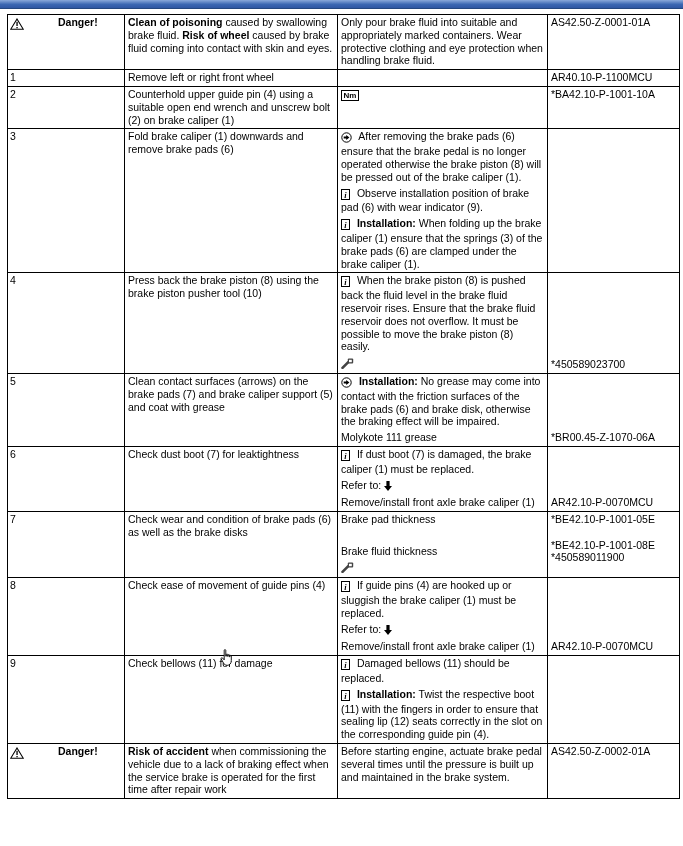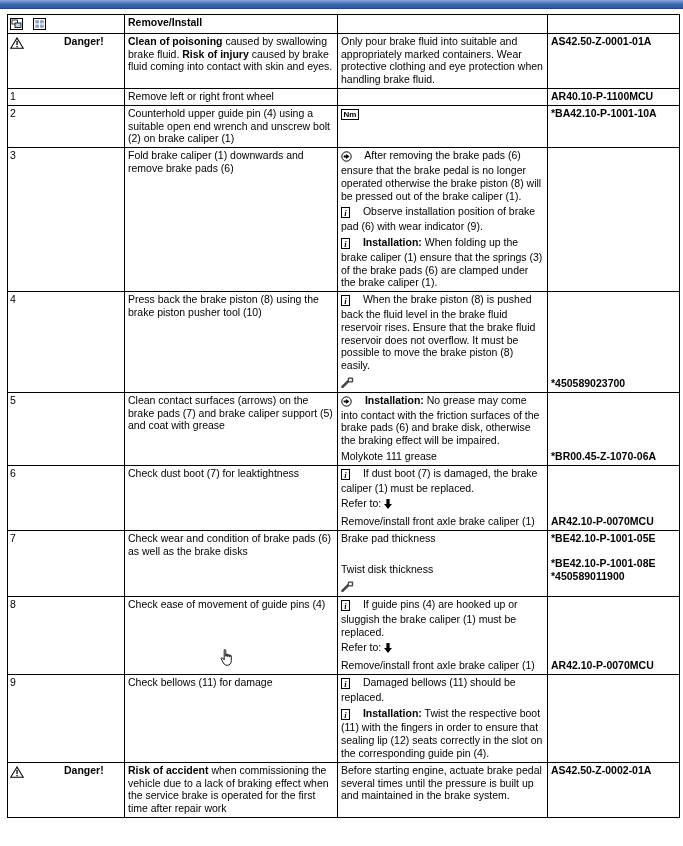--- a/index.html
+++ b/index.html
@@ -20,65 +20,47 @@
     width: 672px; margin: 5px 4px 0 7px;
   }
   .proc td {
     border: 1px solid #000; vertical-align: top;
     padding: 1px 3px 2px 3px;
   }
   .proc td.col-marker { padding-left: 2px; }
   .proc td.bottom { vertical-align: bottom; }
   .para { margin: 0 0 3px 0; }
   .para:last-child { margin-bottom: 0; }
-  .icon { display: inline-block; vertical-align: -2px; margin-right: 10px; }
+  .icon { display: inline-block; vertical-align: -2px; margin-right: 4px; }
   .icon svg { display: inline-block; vertical-align: top; }
   .marker-label { font-weight: bold; margin-left: 18px; padding-left: 12px; }
-  .ref-line { white-space: nowrap; font-weight: bold; }
+  .ref-line { white-space: nowrap; }
   .cursor { position: absolute; left: 219px; top: 649px; z-index: 9; }
 </style>
 </head>
 <body>
 
 <div class="titlebar"></div>
 
 <table class="proc">
   <colgroup>
     <col style="width:117px">
     <col style="width:213px">
     <col style="width:210px">
     <col style="width:132px">
   </colgroup>
   <tbody id="tbody">
       <tr>
-        <td class="col-marker"><span class="icon"><svg width="13" height="12" viewBox="0 0 13 12">
-              <rect x="0.5" y="0.5" width="12" height="11" fill="#fff" stroke="#000"></rect>
-              <rect x="2" y="2" width="5.5" height="4" fill="#fff" stroke="#000" stroke-width="0.8"></rect>
-              <rect x="5" y="5" width="6" height="4.5" fill="#c2cde2" stroke="#000" stroke-width="0.8"></rect>
-            </svg></span><span class="icon"><svg width="13" height="12" viewBox="0 0 13 12">
-              <rect x="0.5" y="0.5" width="12" height="11" fill="#fff" stroke="#000"></rect>
-              <rect x="2.2" y="2.2" width="3.8" height="3.2" fill="#91a4c9"></rect>
-              <rect x="7" y="2.2" width="3.8" height="3.2" fill="#91a4c9"></rect>
-              <rect x="2.2" y="6.6" width="3.8" height="3.2" fill="#91a4c9"></rect>
-              <rect x="7" y="6.6" width="3.8" height="3.2" fill="#91a4c9"></rect>
-            </svg></span></td>
-        <td>
-          <div class="para"><b>Remove/Install</b></div>
-        </td>
-        <td></td>
-        <td></td>
-      </tr>
-      <tr>
         <td class="col-marker"><span class="icon"><svg width="14" height="12" viewBox="0 0 14 12">
               <polygon points="7,1 13.3,11.3 0.7,11.3" fill="none" stroke="#000" stroke-width="1.1"></polygon>
               <rect x="6.4" y="3.8" width="1.3" height="4.2" fill="#000"></rect>
               <rect x="6.4" y="9" width="1.3" height="1.3" fill="#000"></rect>
             </svg></span><b class="marker-label">Danger!</b></td>
         <td>
-          <div class="para"><b>Clean of poisoning</b><span> caused by swallowing brake fluid. </span><b>Risk of injury</b><span> caused by brake fluid coming into contact with skin and eyes.</span></div>
+          <div class="para"><b>Clean of poisoning</b><span> caused by swallowing brake fluid. </span><b>Risk of wheel</b><span> caused by brake fluid coming into contact with skin and eyes.</span></div>
         </td>
         <td>
           <div class="para"><span>Only pour brake fluid into suitable and appropriately marked containers. Wear protective clothing and eye protection when handling brake fluid.</span></div>
         </td>
         <td>
           <div class="ref-line">AS42.50-Z-0001-01A</div>
         </td>
       </tr>
       <tr>
         <td class="col-marker"><span>1</span></td>
@@ -182,21 +164,21 @@
         </td>
       </tr>
       <tr>
         <td class="col-marker"><span>7</span></td>
         <td>
           <div class="para"><span>Check wear and condition of brake pads (6) as well as the brake disks</span></div>
         </td>
         <td>
           <div class="para"><span>Brake pad thickness</span></div>
           <div class="para">&nbsp;</div>
-          <div class="para"><span>Twist disk thickness</span></div>
+          <div class="para"><span>Brake fluid thickness</span></div>
           <div class="para"><span class="icon"><svg width="13" height="11" viewBox="0 0 13 11">
                 <path d="M1.5,9.8 L7.5,3.8" stroke="#444" stroke-width="2.6" stroke-linecap="round"></path>
                 <rect x="6.8" y="0.6" width="5.4" height="5" rx="1" fill="#444"></rect>
                 <rect x="8" y="1.8" width="2.8" height="2.4" fill="#fff"></rect>
               </svg></span></div>
         </td>
         <td>
           <div class="ref-line">*BE42.10-P-1001-05E</div>
           <div class="ref-line">&nbsp;</div>
           <div class="ref-line">*BE42.10-P-1001-08E</div>

